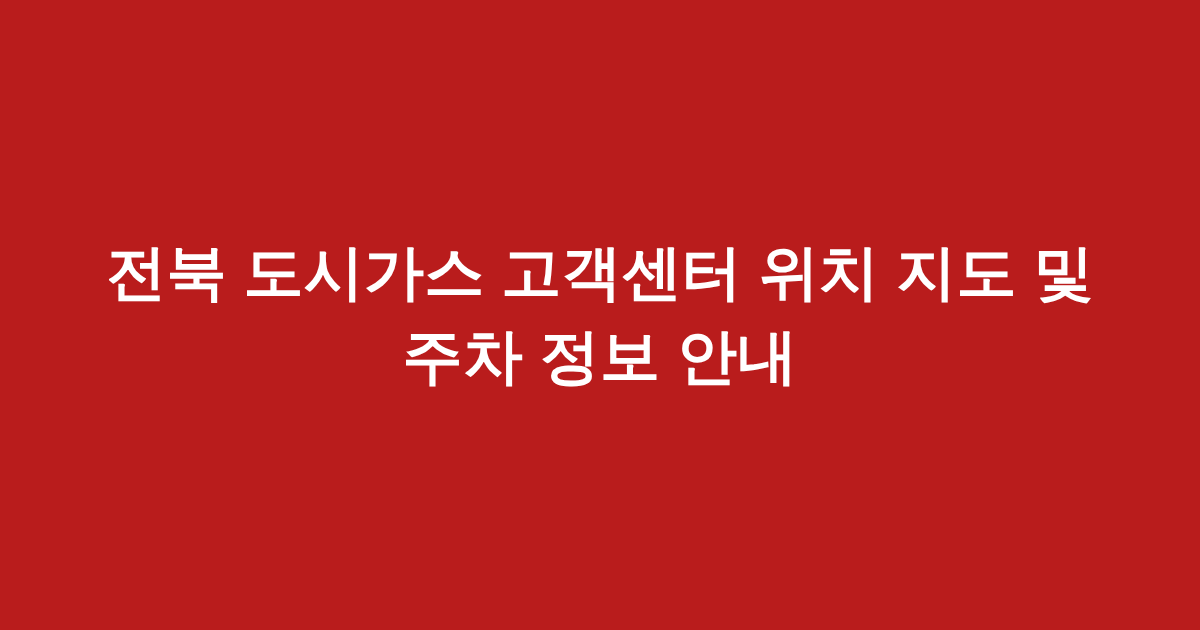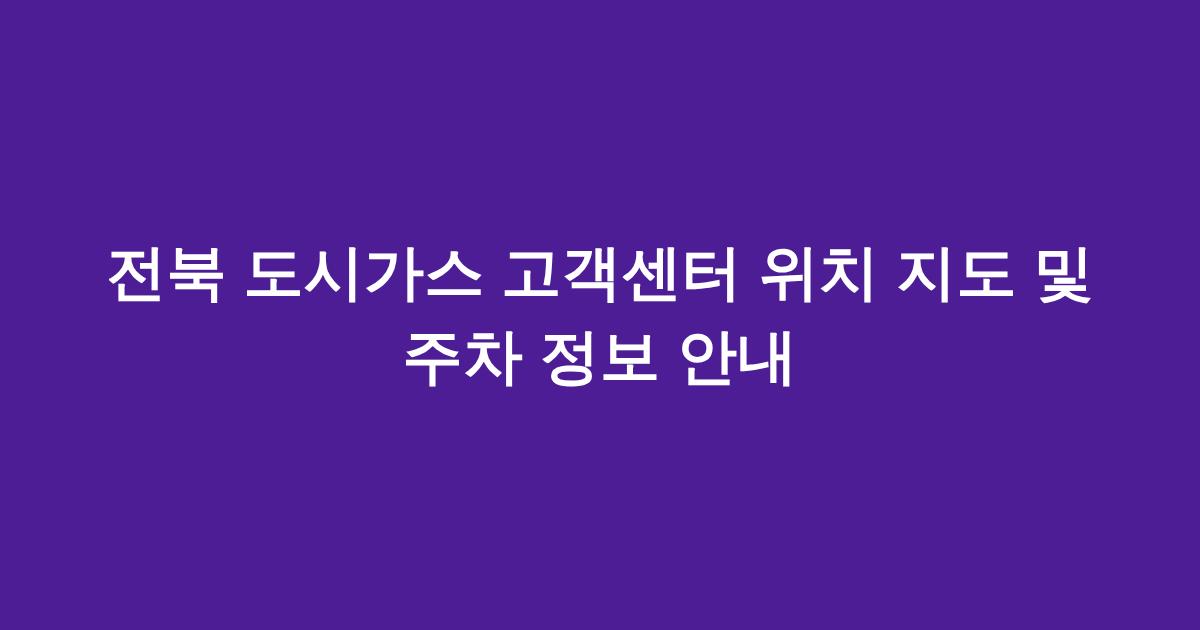--- a/index.html
+++ b/index.html
@@ -15,21 +15,21 @@
     font-family: "Liberation Sans", "DejaVu Sans", sans-serif;
     -webkit-font-smoothing: antialiased;
   }
 
   
   .og-card {
     position: relative;
     box-sizing: border-box;
     width: 1200px;
     height: 630px;
-    background-color: #4c1d95;
+    background-color: #b91c1c;
     display: flex;
     align-items: center;
     justify-content: center;
     padding: 0 60px;
   }
 
   .og-card__inner {
     width: 100%;
     max-width: 1060px;
     display: block;

